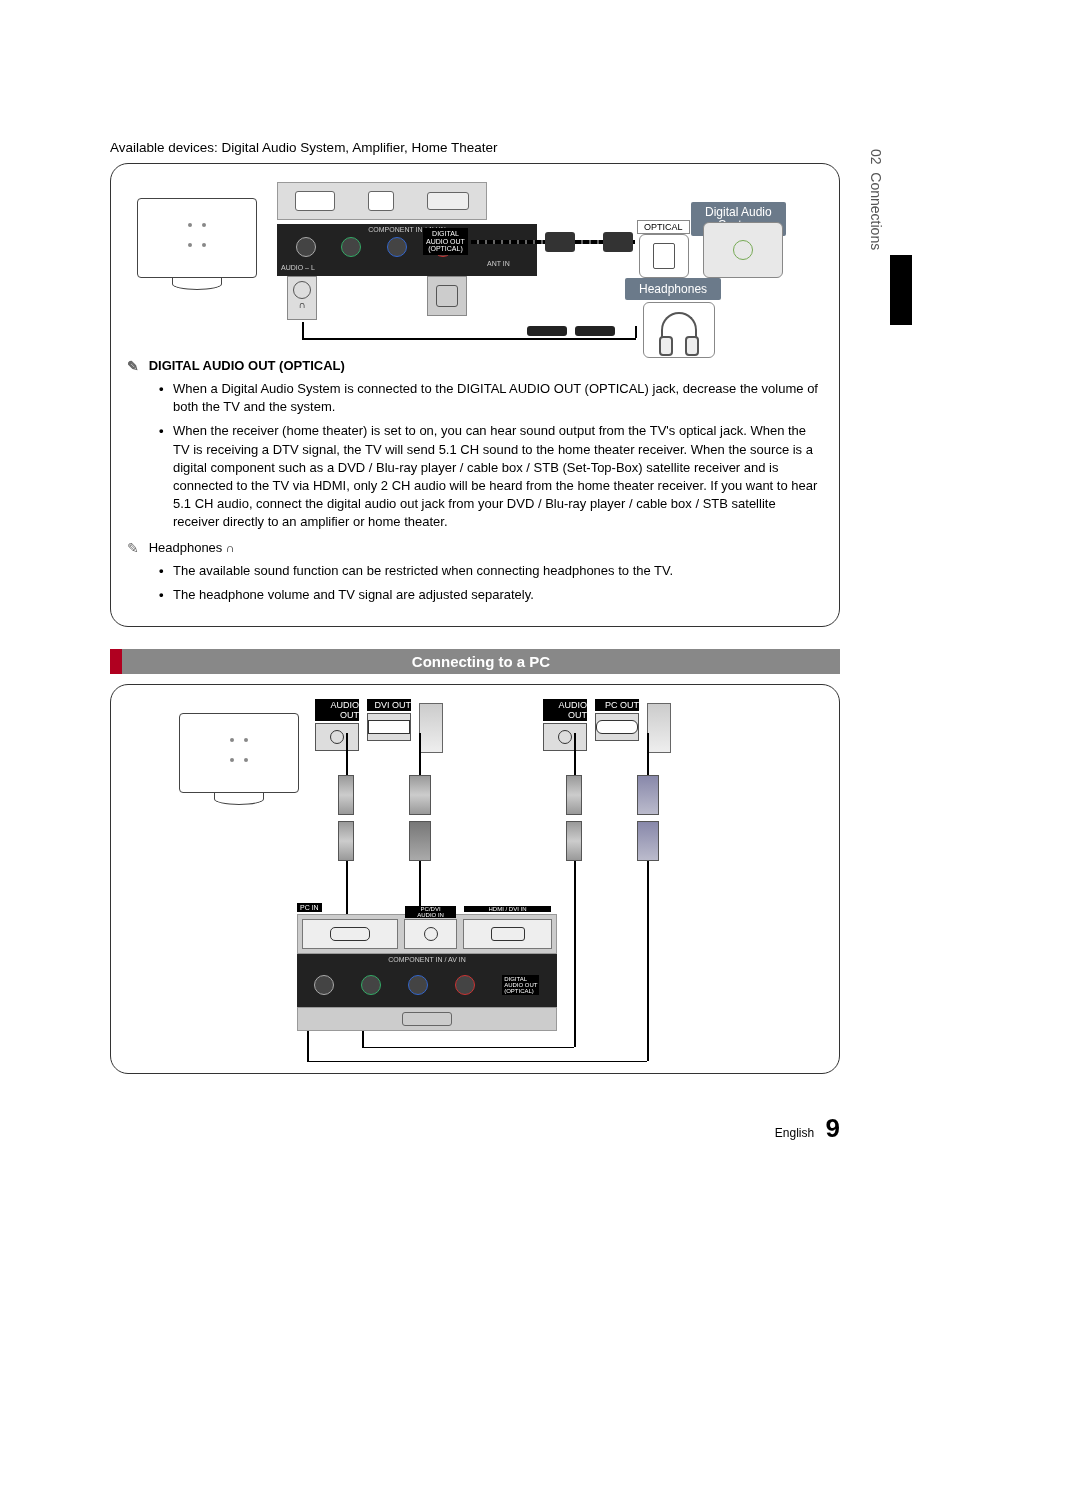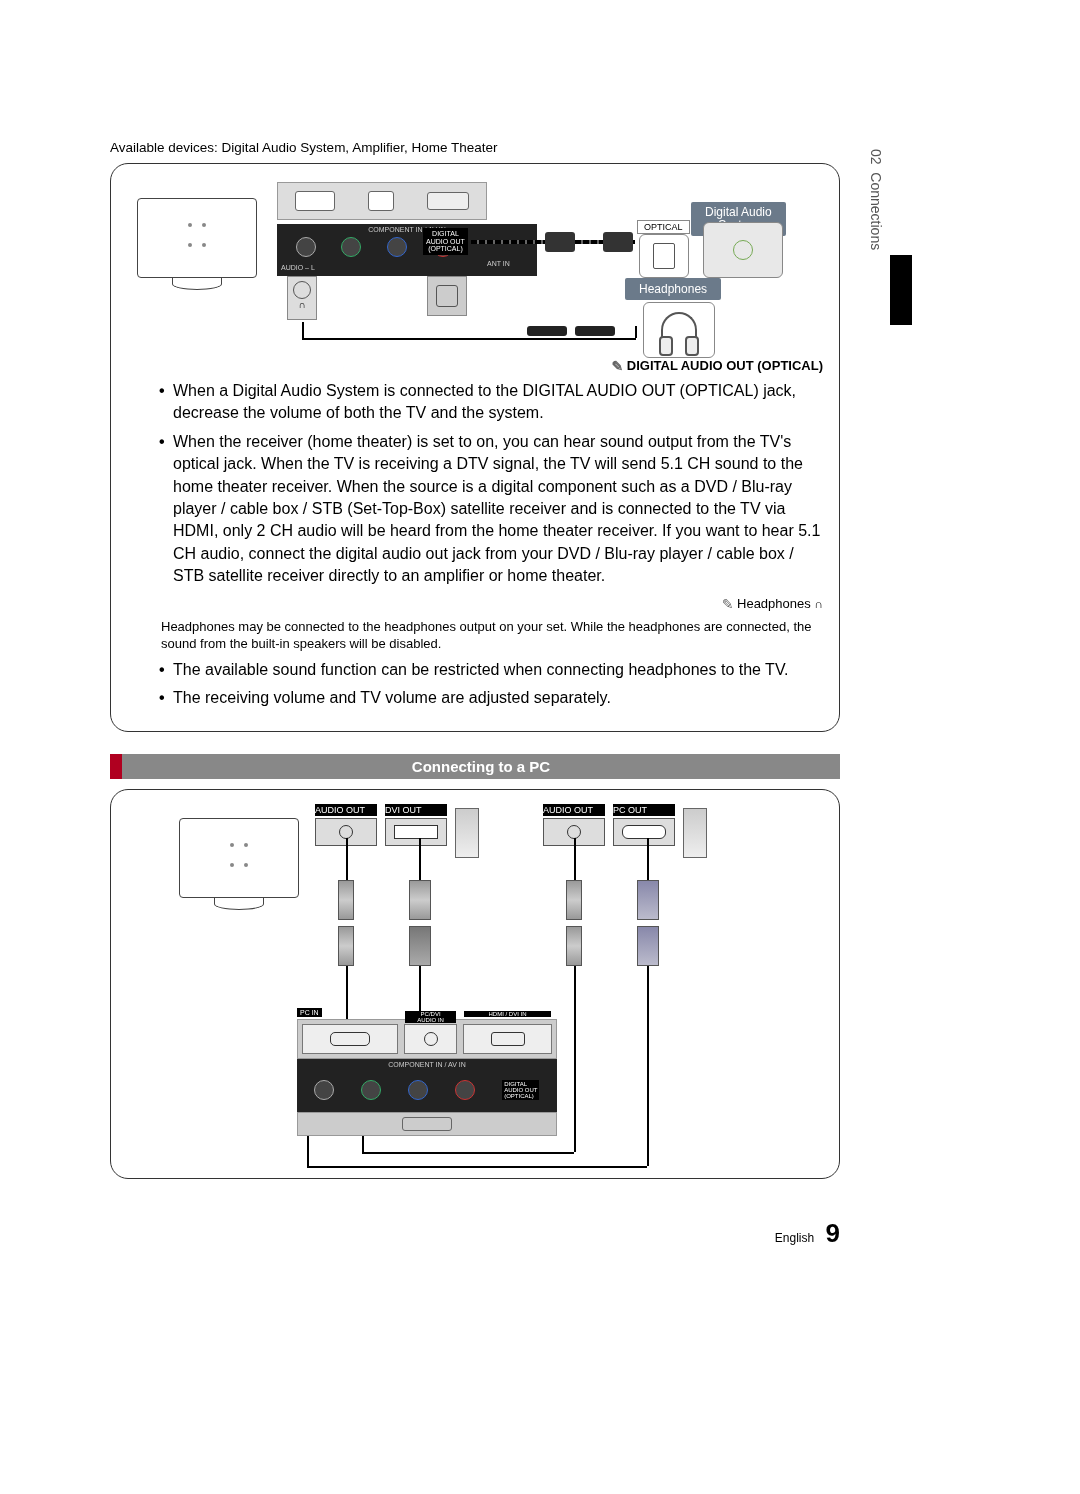--- a/index.html
+++ b/index.html
@@ -218,34 +218,33 @@
     width: 18px;
     font-size: 14px;
     color: #666;
     vertical-align: top;
   }
   .note-heading {
     font-weight: bold;
     font-size: 13px;
     margin-top: 8px;
     margin-bottom: 6px;
-    text-align: right;
   }
   .note-body {
     font-size: 13px;
     margin-left: 34px;
     margin-bottom: 6px;
     line-height: 1.35;
   }
   ul.bullets {
     list-style: none;
     margin-left: 46px;
   }
   ul.bullets li {
-    font-size: 16px;
+    font-size: 13px;
     line-height: 1.4;
     margin-bottom: 6px;
     position: relative;
   }
   ul.bullets li::before {
     content: '•';
     position: absolute;
     left: -14px;
     font-weight: bold;
   }
@@ -276,22 +275,22 @@
     border-radius: 0 0 50% 50%;
   }
   .pc-port-grp {
     position: absolute;
     top: 14px;
     display: flex;
     gap: 8px;
     align-items: flex-start;
   }
   .pc-port {
-    width: 62px;
-    text-align: left;
+    width: 44px;
+    text-align: right;
   }
   .pc-port .lbl {
     font-size: 9px;
     background: #000;
     color: #fff;
     padding: 1px 0;
     margin-bottom: 2px;
   }
   .pc-port .shape {
     height: 28px;
@@ -468,24 +467,23 @@
     <ul class="bullets">
       <li>When a Digital Audio System is connected to the DIGITAL AUDIO OUT (OPTICAL) jack, decrease the volume of both the TV and the system.</li>
       <li>When the receiver (home theater) is set to on, you can hear sound output from the TV's optical jack. When the TV is receiving a DTV signal, the TV will send 5.1 CH sound to the home theater receiver. When the source is a digital component such as a DVD / Blu-ray player / cable box / STB (Set-Top-Box) satellite receiver and is connected to the TV via HDMI, only 2 CH audio will be heard from the home theater receiver. If you want to hear 5.1 CH audio, connect the digital audio out jack from your DVD / Blu-ray player / cable box / STB satellite receiver directly to an amplifier or home theater.</li>
     </ul>
 
     <div class="note-heading" style="font-weight:normal">
       <span class="note-icon">✎</span>
       <span>Headphones</span>
       <span style="font-size:12px">∩</span>
     </div>
-    <div class="note-body">Headphones may be connected to the headphones output on your set. While the headphones are connected, the sound from the built-in speakers will be disabled.</div>
     <ul class="bullets">
       <li>The available sound function can be restricted when connecting headphones to the TV.</li>
-      <li>The receiving volume and TV volume are adjusted separately.</li>
+      <li>The headphone volume and TV signal are adjusted separately.</li>
     </ul>
   </div>
 
   <div class="section-gap"></div>
 
   <div class="section-header">Connecting to a PC</div>
 
   <div class="pc-diagram-box">
     <div class="pc-tv">
       <div style="position:absolute;left:50px;top:24px;width:4px;height:4px;background:#888;border-radius:50%"></div>

